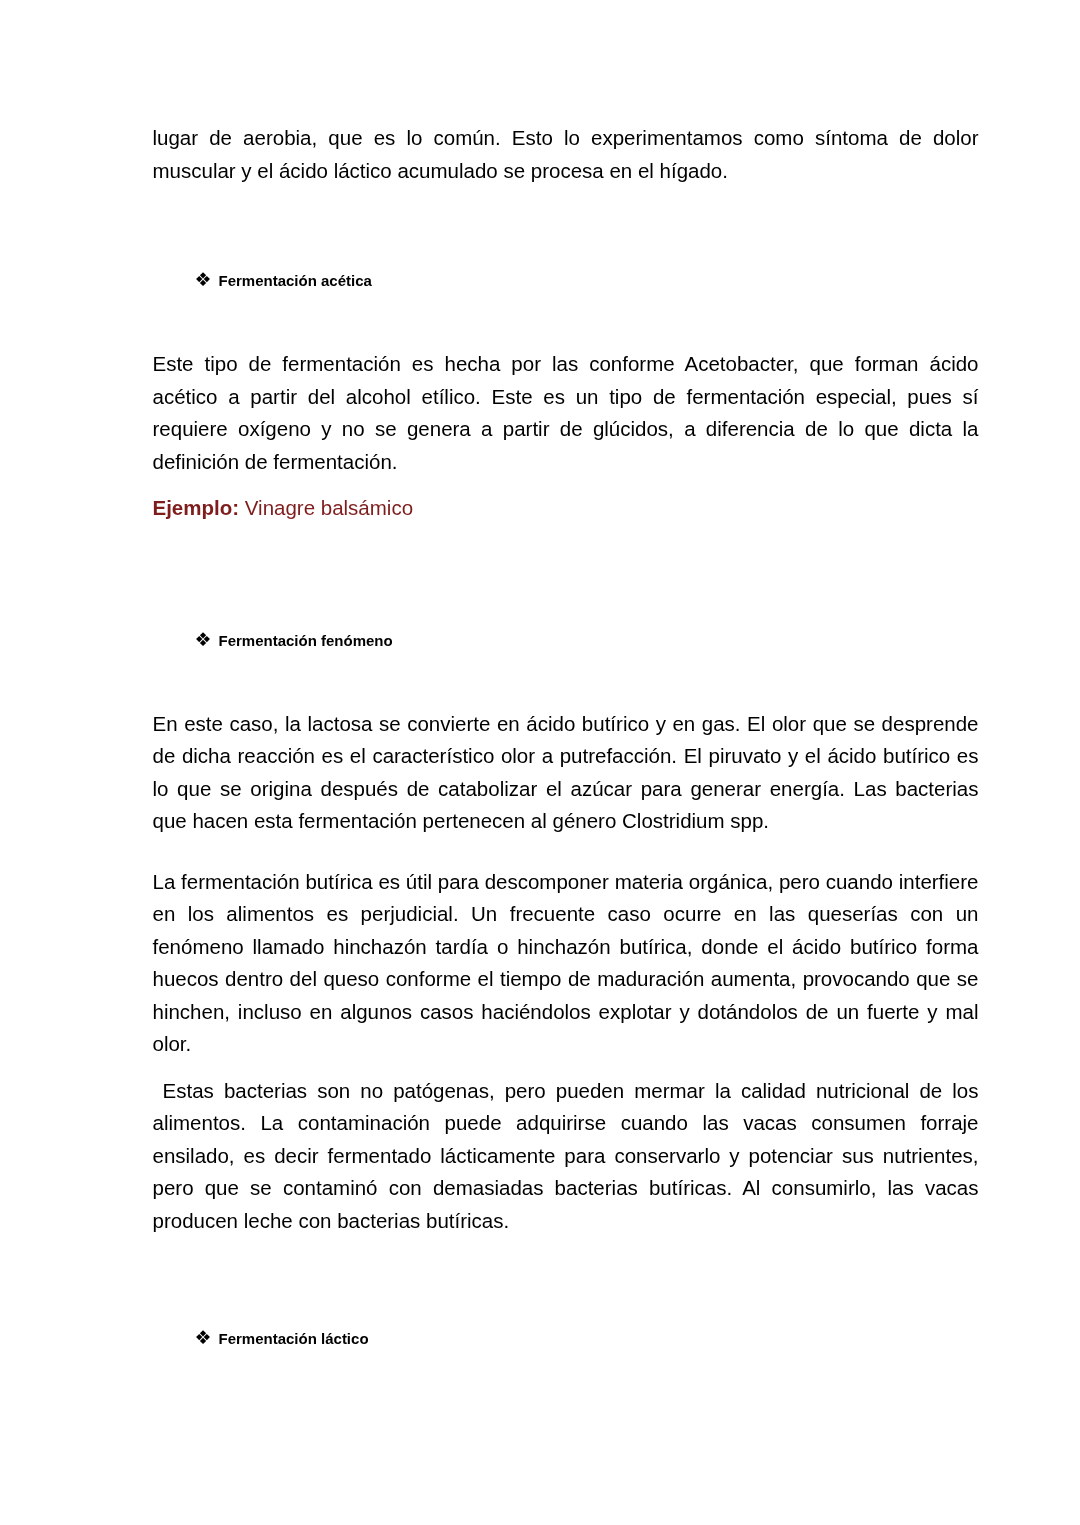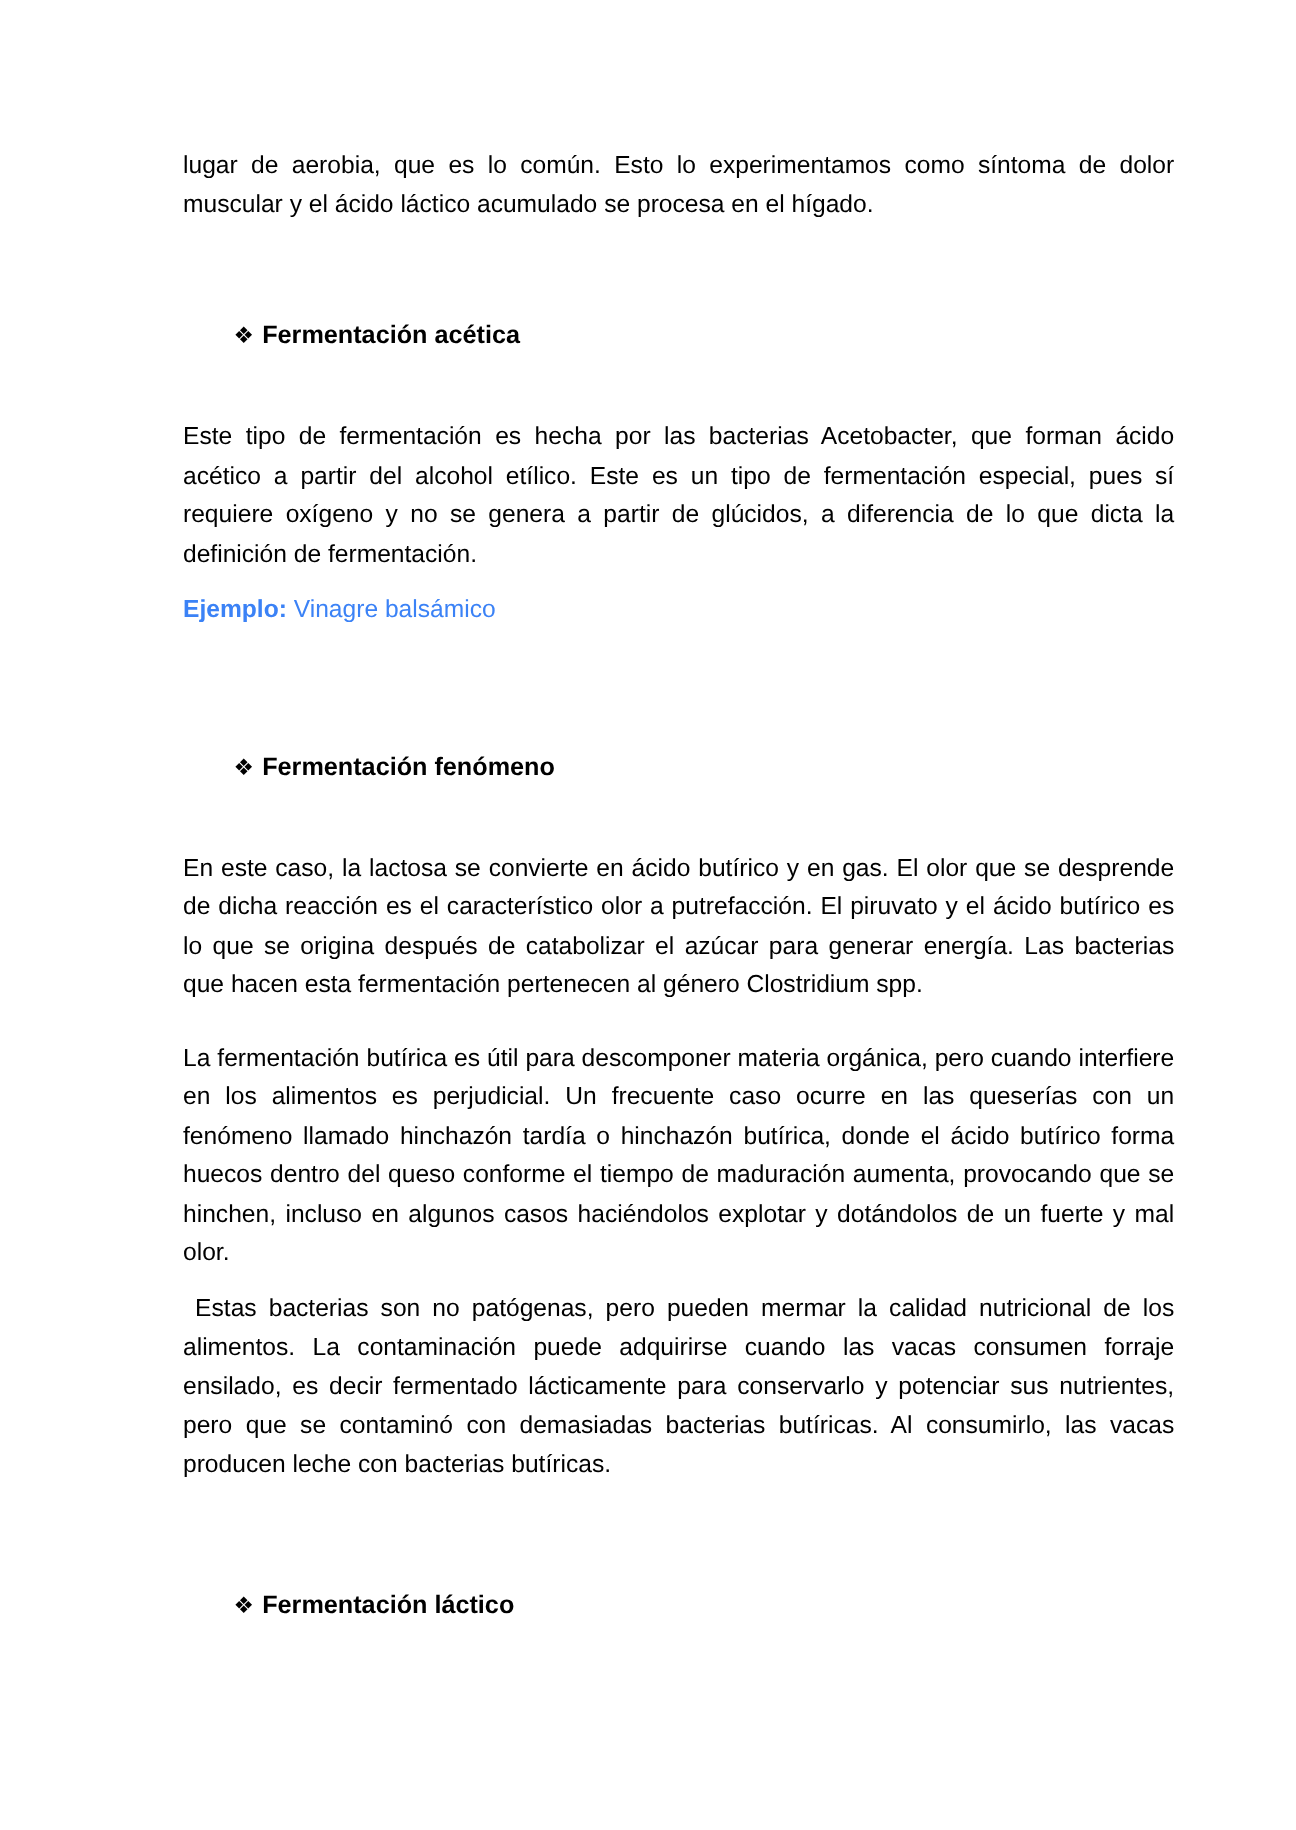--- a/index.html
+++ b/index.html
@@ -49,30 +49,30 @@
   }
   .heading-bullet {
     flex: 0 0 auto;
     width: 24px;
     font-size: 19px;
     line-height: 30px;
     color: #000000;
   }
   .heading-text {
     flex: 0 1 auto;
-    font-size: 21px;
+    font-size: 15px;
     line-height: 30px;
     font-weight: bold;
     color: #000000;
   }
   .ejemplo-line {
     margin: 0;
     font-size: 20.5px;
     line-height: 32.5px;
-    color: #3b82f6;
+    color: #7f1d1d;
     text-align: left;
   }
   .ejemplo-label {
     font-weight: bold;
   }
 </style>
 </head>
 <body>
 
 <div class="page">
@@ -82,21 +82,21 @@
 
     <div class="gap-lg"></div>
 
     <div class="heading-row">
       <span class="heading-bullet">❖</span>
       <span class="heading-text">Fermentación acética</span>
     </div>
 
     <div class="gap-md"></div>
 
-    <p class="body-text">Este tipo de fermentación es hecha por las bacterias Acetobacter, que forman ácido acético a partir del alcohol etílico. Este es un tipo de fermentación especial, pues sí requiere oxígeno y no se genera a partir de glúcidos, a diferencia de lo que dicta la definición de fermentación.</p>
+    <p class="body-text">Este tipo de fermentación es hecha por las conforme Acetobacter, que forman ácido acético a partir del alcohol etílico. Este es un tipo de fermentación especial, pues sí requiere oxígeno y no se genera a partir de glúcidos, a diferencia de lo que dicta la definición de fermentación.</p>
 
     <div class="gap-sm"></div>
 
     <p class="ejemplo-line">
       <span class="ejemplo-label">Ejemplo:</span><span> Vinagre balsámico</span>
     </p>
 
     <div class="gap-sm"></div>
 
 

